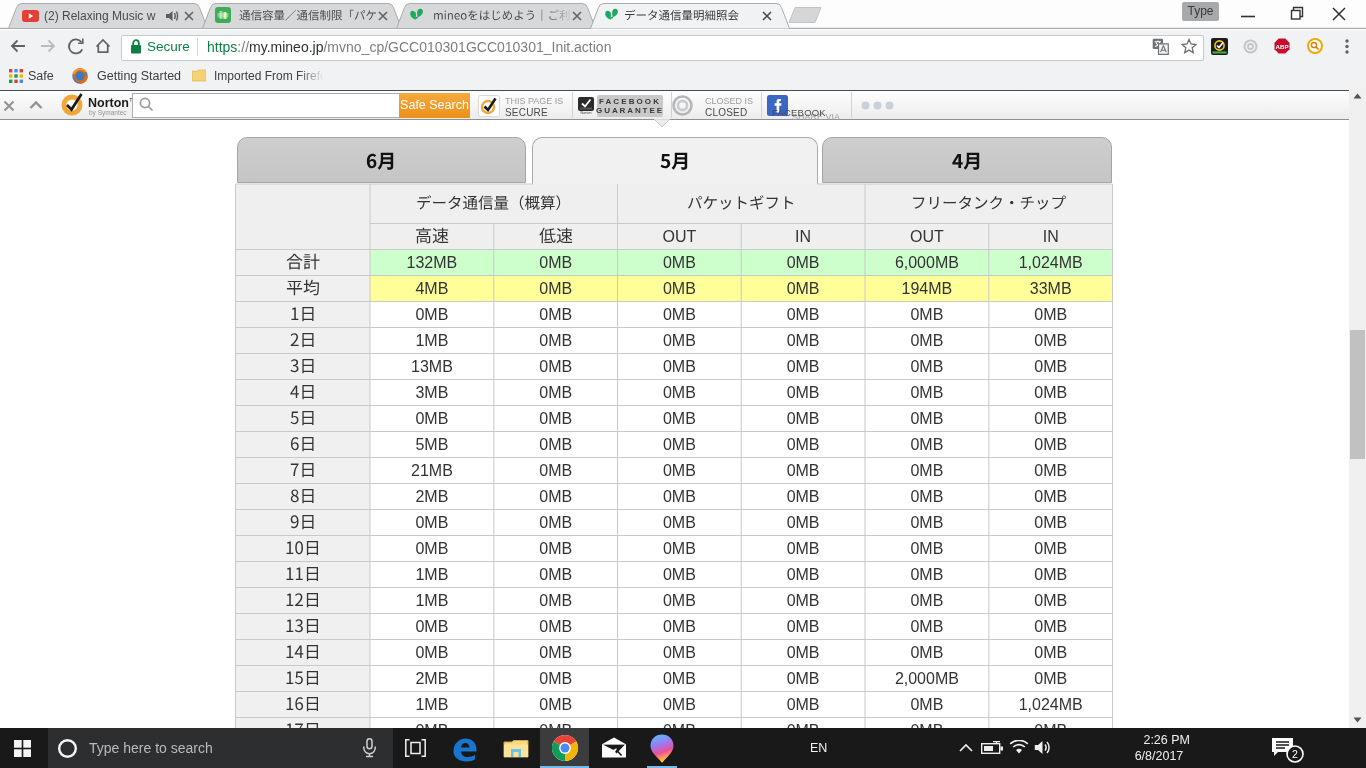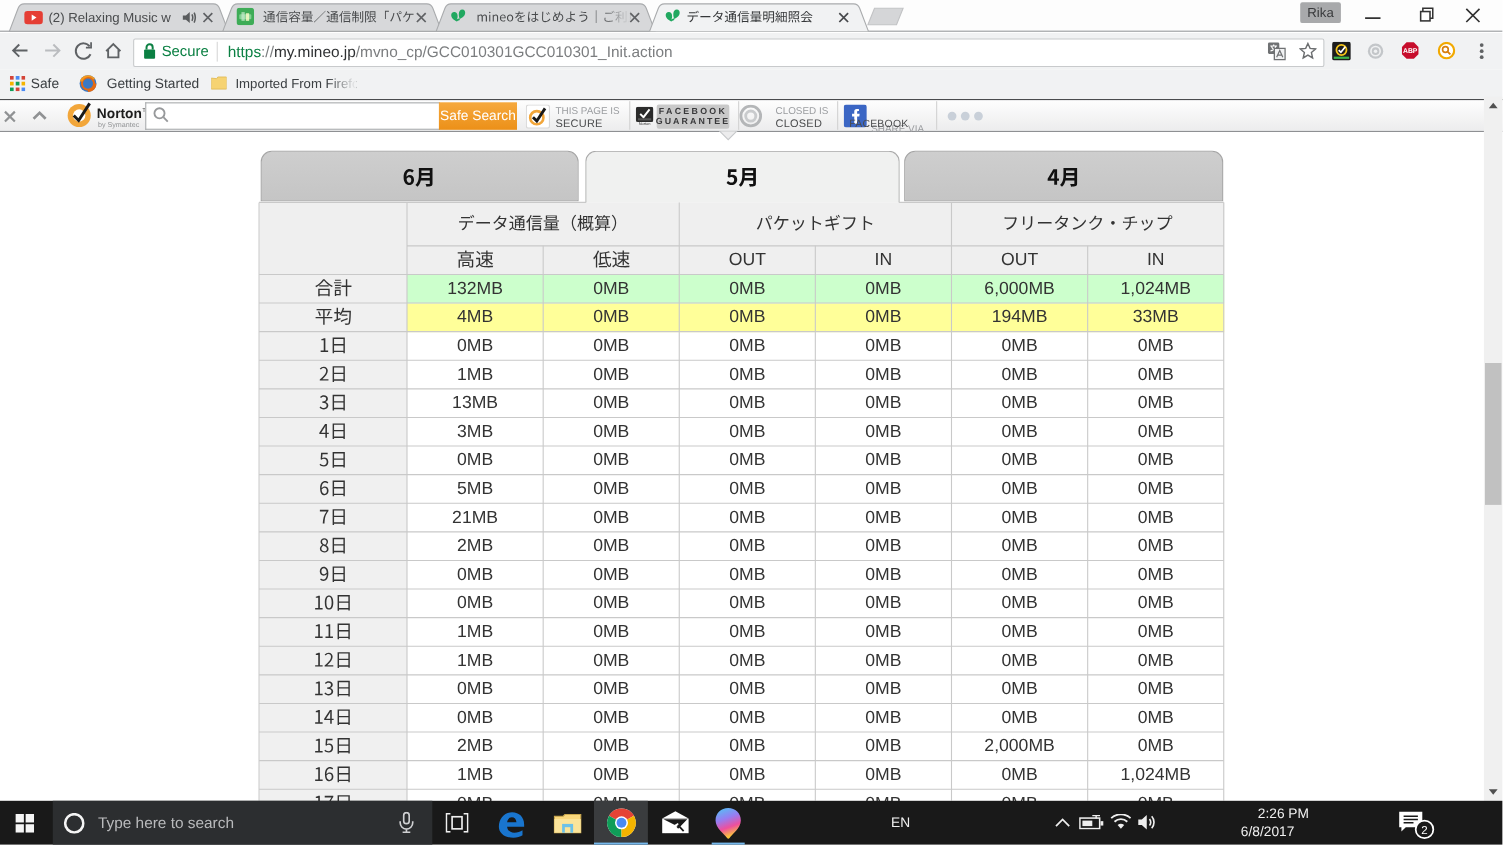--- a/index.html
+++ b/index.html
@@ -91,21 +91,21 @@
   </svg>
 <svg class="abs" style="left:378.0px;top:11.0px" width="10" height="10" viewBox="0 0 10 10">
     <path d="M1,1 L9,9 M9,1 L1,9" stroke="#606265" stroke-width="1.6"></path>
   </svg>
 <svg class="abs" style="left:572.0px;top:11.0px" width="10" height="10" viewBox="0 0 10 10">
     <path d="M1,1 L9,9 M9,1 L1,9" stroke="#606265" stroke-width="1.6"></path>
   </svg>
 <svg class="abs" style="left:762.0px;top:11.0px" width="10" height="10" viewBox="0 0 10 10">
     <path d="M1,1 L9,9 M9,1 L1,9" stroke="#47494c" stroke-width="1.6"></path>
   </svg>
-<div class="abs" style="left:1182px;top:2px;width:37px;height:19px;background:#a8a9ab;border-radius:2px;color:#38393b;font-size:12px;text-align:center;line-height:19px">Rika</div>
+<div class="abs" style="left:1182px;top:2px;width:37px;height:19px;background:#a8a9ab;border-radius:2px;color:#38393b;font-size:12px;text-align:center;line-height:19px">Type</div>
 <svg class="abs" style="left:1229px;top:0" width="137" height="29" viewBox="0 0 137 29">
 <path d="M12,16.5 L26,16.5" stroke="#323232" stroke-width="1.6"></path>
 <rect x="62.5" y="10.5" width="8.5" height="8.5" fill="none" stroke="#323232" stroke-width="1.4"></rect>
 <path d="M64.5,10.5 L64.5,7.5 L73.5,7.5 L73.5,16.5 L71,16.5" fill="none" stroke="#323232" stroke-width="1.4"></path>
 <path d="M104,8 L116,20 M116,8 L104,20" stroke="#323232" stroke-width="1.5"></path>
 </svg>
 <div class="abs" style="left:0;top:29.5px;width:1366px;height:33px;background:#f1f2f3"></div>
 <svg class="abs" style="left:0;top:29px" width="120" height="34" viewBox="0 0 120 34">
 <g stroke="#5f6265" stroke-width="1.8" fill="none">
 <path d="M25,17 L12.5,17 M17.5,11.5 L12,17 L17.5,22.5"></path>
@@ -619,21 +619,21 @@
   </svg>
 <svg class="abs" style="left:1009px;top:740px" width="20" height="15" viewBox="0 0 20 15">
 <path d="M10,13.5 L13,10 A4.7,4.7 0 0 0 7,10 Z" fill="#eee"></path>
 <path d="M4.2,7 A8.5,8.5 0 0 1 15.8,7 M1.2,3.8 A13,13 0 0 1 18.8,3.8" fill="none" stroke="#eee" stroke-width="1.7"></path>
   </svg>
 <svg class="abs" style="left:1034px;top:740px" width="18" height="15" viewBox="0 0 18 15">
 <path d="M0.8,5 L4,5 L8.5,1 L8.5,14 L4,10 L0.8,10 Z" fill="#eee"></path>
 <path d="M11,4.5 A5,5 0 0 1 11,10.5 M13,2 A8.3,8.3 0 0 1 13,13" fill="none" stroke="#eee" stroke-width="1.5"></path>
   </svg>
 <div class="abs" style="left:1128px;top:733px;width:62px;text-align:right;font-size:12.5px;color:#f0f0f0">2:26 PM</div>
-<div class="abs" style="left:1128px;top:749px;width:62px;text-align:left;font-size:12.5px;color:#f0f0f0">6/8/2017</div>
+<div class="abs" style="left:1128px;top:749px;width:62px;text-align:center;font-size:12.5px;color:#f0f0f0">6/8/2017</div>
 <svg class="abs" style="left:1271px;top:737px" width="36" height="26" viewBox="0 0 36 26">
 <path d="M1,1 L22,1 L22,15 L7,15 L3,19 L3,15 L1,15 Z" fill="#fff"></path>
 <path d="M5,5 L18,5 M5,8 L18,8 M5,11 L14,11" stroke="#191919" stroke-width="1.3"></path>
 <circle cx="24" cy="17" r="8" fill="#191919" stroke="#fff" stroke-width="1.6"></circle>
 <text x="24" y="21" font-family="Liberation Sans" font-size="10.5" fill="#fff" text-anchor="middle">2</text>
   </svg>
 <svg width="0" height="0" style="position:absolute">
     <defs>
       <path id="g0" d="M0.7 -8.9C1.4 -8.3 2.2 -7.5 2.6 -6.9L3.2 -7.5C2.9 -8.1 2 -8.9 1.3 -9.4ZM3 -5.1H0.5V-4.3H2.2V-1.3C1.6 -0.9 0.9 -0.4 0.3 -0L0.8 0.8C1.4 0.3 2 -0.2 2.6 -0.7C3.3 0.2 4.4 0.6 5.9 0.7C7.2 0.7 9.6 0.7 10.9 0.7C10.9 0.4 11.1 0 11.2 -0.2C9.8 -0.1 7.1 -0 5.9 -0.1C4.5 -0.2 3.5 -0.5 3 -1.4ZM4.2 -9.2V-8.5H9C8.6 -8.2 8 -7.8 7.4 -7.6C6.9 -7.8 6.3 -8.1 5.8 -8.2L5.3 -7.7C6 -7.5 6.8 -7.1 7.5 -6.8H4.2V-0.8H5V-2.7H6.9V-0.9H7.7V-2.7H9.7V-1.7C9.7 -1.5 9.7 -1.5 9.5 -1.5C9.4 -1.5 8.9 -1.5 8.3 -1.5C8.5 -1.3 8.6 -1 8.6 -0.8C9.4 -0.8 9.9 -0.8 10.2 -0.9C10.5 -1 10.5 -1.3 10.5 -1.7V-6.8H9.1C8.8 -6.9 8.5 -7.1 8.2 -7.2C9.1 -7.7 9.9 -8.2 10.5 -8.8L10 -9.2L9.8 -9.2ZM9.7 -6.1V-5.1H7.7V-6.1ZM5 -4.5H6.9V-3.4H5ZM5 -5.1V-6.1H6.9V-5.1ZM9.7 -4.5V-3.4H7.7V-4.5Z"></path>
       <path id="g1" d="M4.7 -9.1V-8.4H10V-9.1ZM4.5 -5.9V-5.2H10.2V-5.9ZM4.5 -4.3V-3.6H10.2V-4.3ZM3.6 -7.5V-6.8H11.1V-7.5ZM4.4 -2.7V0.9H5.2V0.4H9.4V0.9H10.3V-2.7ZM5.2 -0.3V-2H9.4V-0.3ZM3.2 -9.6C2.5 -7.9 1.4 -6.2 0.2 -5.1C0.4 -4.9 0.6 -4.4 0.7 -4.2C1.1 -4.7 1.6 -5.2 2 -5.7V0.9H2.8V-7C3.3 -7.8 3.7 -8.6 4 -9.4Z"></path>

